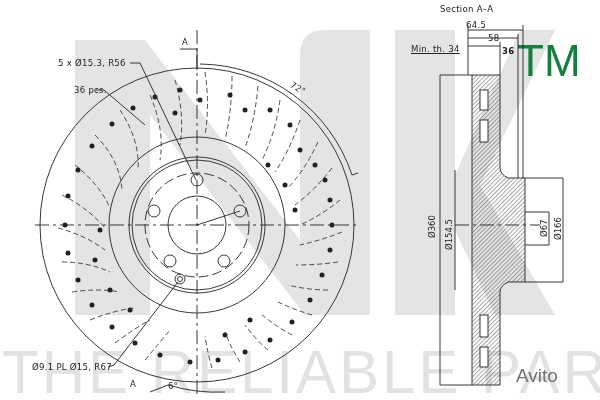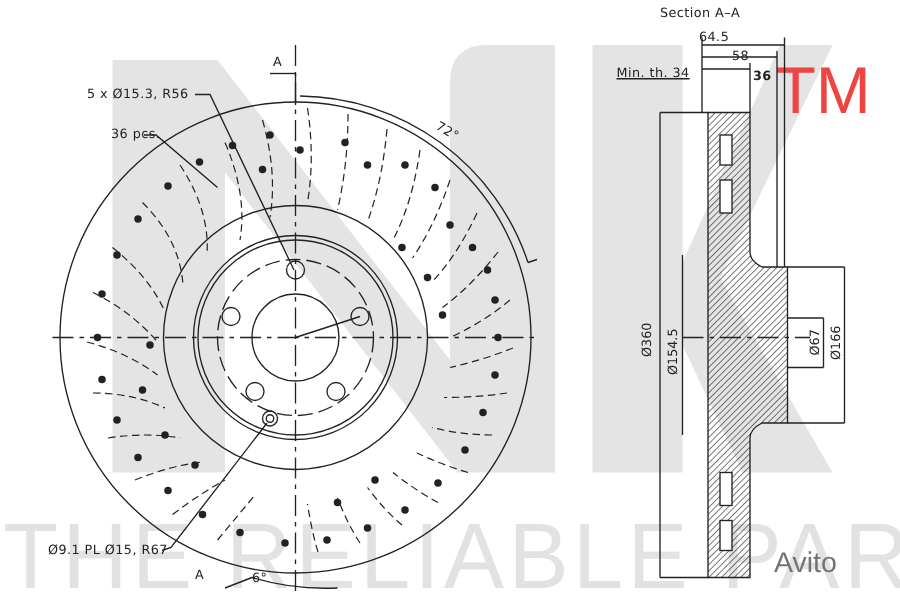--- a/index.html
+++ b/index.html
@@ -1,20 +1,20 @@
 <!DOCTYPE html>
 <html><head>
 <meta charset="utf-8">
 <style>
   html, body { margin:0; padding:0; background:#ffffff; }
   body { width:600px; height:400px; position:relative; overflow:hidden; font-family:"DejaVu Sans", sans-serif; }
   .layer { position:absolute; left:0; top:0; width:600px; height:400px; }
   .lbl { position:absolute; font-size:8.5px; color:#222; white-space:nowrap; letter-spacing:0.3px; }
   .wm-text { position:absolute; left:2px; top:336px; font-family:"Liberation Sans", sans-serif; font-size:62px; font-weight:400; color:#e2e2e2; letter-spacing:3px; white-space:nowrap; transform:scaleX(0.97); transform-origin:left; }
-  .wm-tm { position:absolute; left:517px; top:36px; font-family:"Liberation Sans", sans-serif; font-size:44px; color:#ef4444; }
+  .wm-tm { position:absolute; left:517px; top:36px; font-family:"Liberation Sans", sans-serif; font-size:44px; color:#15803d; }
   .avito { position:absolute; left:516px; top:365px; font-family:"Liberation Sans", sans-serif; font-size:19px; color:#737373; }
   .vlbl { position:absolute; font-size:8.5px; color:#222; transform:rotate(-90deg); transform-origin:left top; white-space:nowrap; }
 </style>
 </head>
 <body>
 
 <div class="layer">
   <svg width="600" height="400">
 
     <path d="M75 315 L75 40 L145 40 L300 240 L300 55 Q300 30 325 30 L370 30 L370 315 L305 315 L150 115 L150 315 Z" fill="#e4e4e4"></path>

